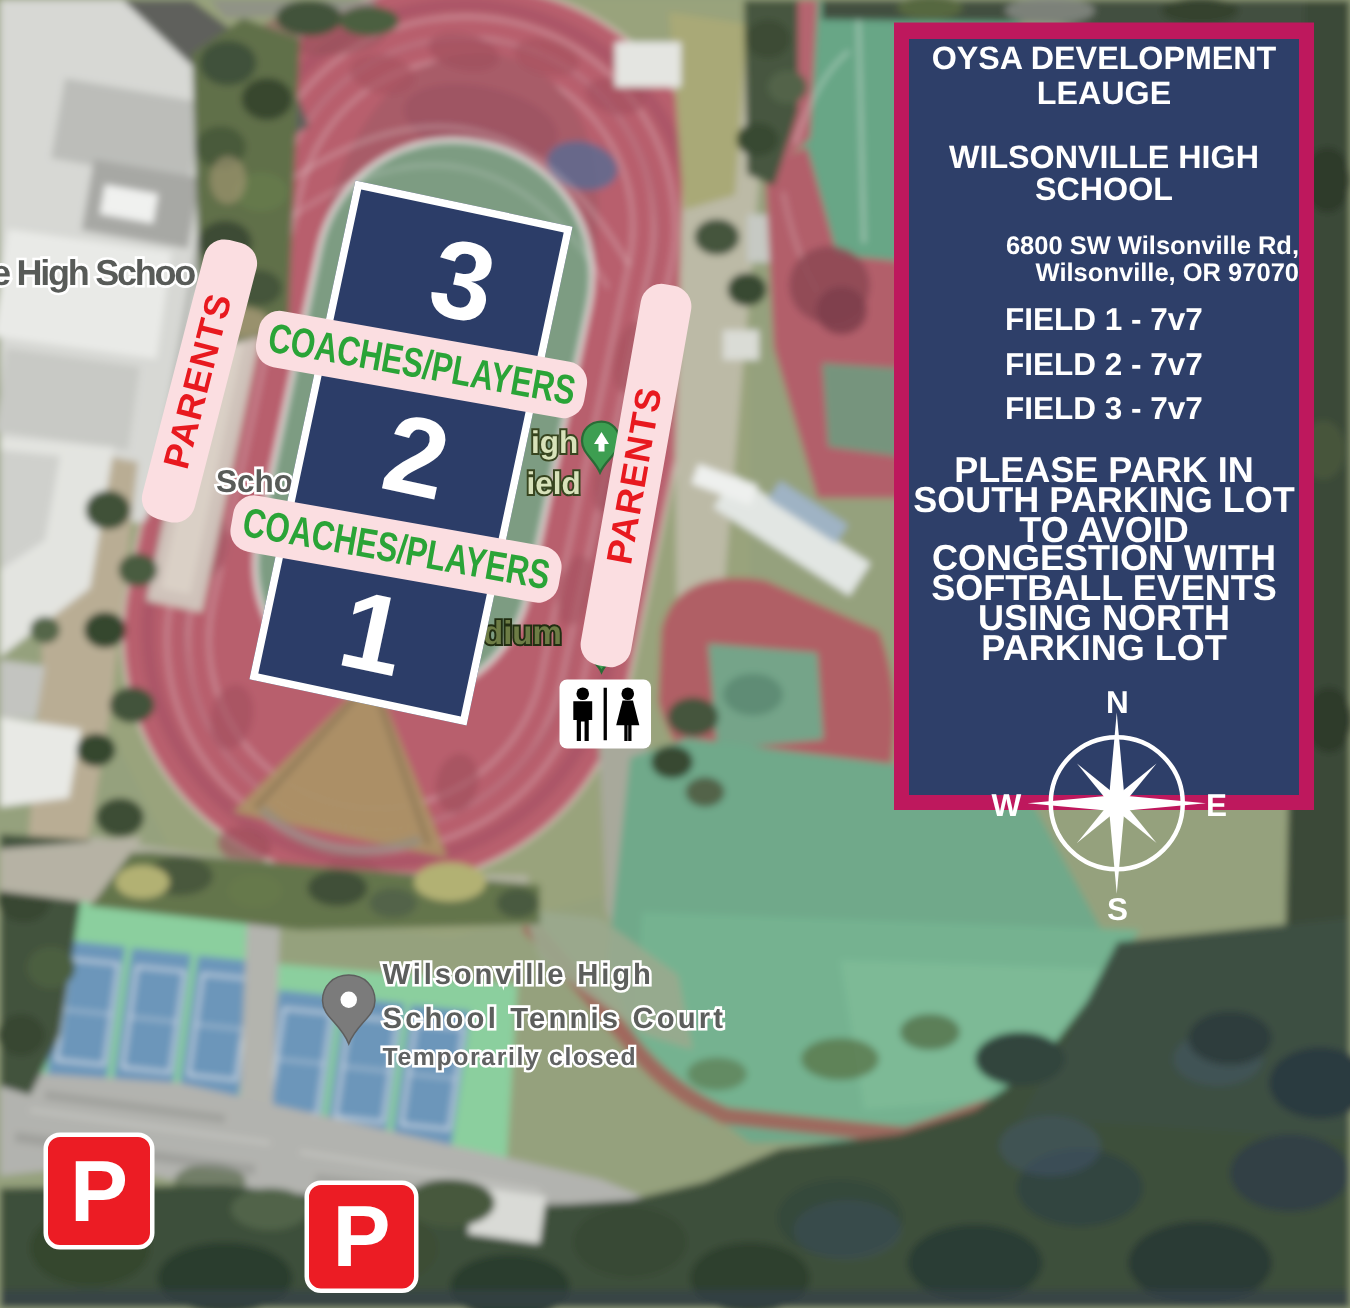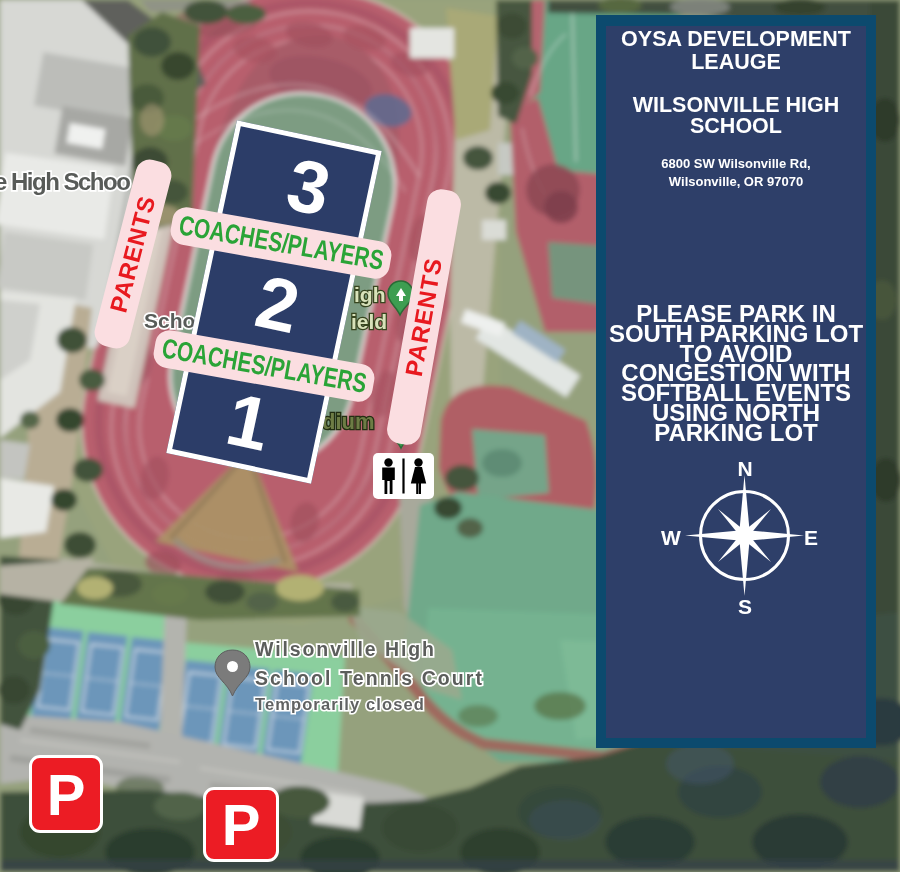--- a/index.html
+++ b/index.html
@@ -363,29 +363,30 @@
 </div>
 
 <div class="ov" style="left:29px;top:755px;width:74px;height:78px;background:#ec1c24;border:3px solid #ffffff;border-radius:11px;display:flex;align-items:center;justify-content:center;">
   <span style="color:#fff;font-weight:bold;font-size:58px;">P</span>
 </div>
 
 <div class="ov" style="left:203px;top:787px;width:76px;height:75px;background:#ec1c24;border:3px solid #ffffff;border-radius:11px;display:flex;align-items:center;justify-content:center;">
   <span style="color:#fff;font-weight:bold;font-size:58px;">P</span>
 </div>
 
-<div class="ov" style="left:596px;top:15px;width:280px;height:733px;background:#0c4a6e;">
+<div class="ov" style="left:596px;top:15px;width:280px;height:525px;background:#be185d;">
   <div style="position:absolute;left:10px;top:11px;right:10px;bottom:10px;background:#2e3f69;color:#ffffff;font-weight:bold;text-align:center;">
 
     <div style="position:absolute;top:2px;left:0;right:0;font-size:21.5px;line-height:23px;">OYSA DEVELOPMENT<br>LEAUGE</div>
 
     <div style="position:absolute;top:69px;left:0;right:0;font-size:21.5px;line-height:21px;">WILSONVILLE HIGH<br>SCHOOL</div>
 
-    <div style="position:absolute;top:129px;left:0;right:0;font-size:13px;line-height:18.2px;">6800 SW Wilsonville Rd,<br>Wilsonville, OR 97070</div>
-
+    <div style="position:absolute;top:129px;left:0;right:0;font-size:17px;line-height:18.2px;text-align:right;">6800 SW Wilsonville Rd,<br>Wilsonville, OR 97070</div>
+
+    <div style="position:absolute;top:173px;left:0;right:0;font-size:21px;line-height:29.5px;">FIELD 1 - 7v7<br>FIELD 2 - 7v7<br>FIELD 3 - 7v7</div>
 
     <div style="position:absolute;top:278px;left:0;right:0;font-size:24px;line-height:19.8px;">PLEASE PARK IN<br>SOUTH PARKING LOT<br>TO AVOID<br>CONGESTION WITH<br>SOFTBALL EVENTS<br>USING NORTH<br>PARKING LOT</div>
 
     <svg style="position:absolute;left:56px;top:427px;" width="165" height="165" viewBox="0 0 165 165">
       <g fill="#ffffff">
         <circle cx="82.5" cy="82.5" r="44" fill="none" stroke="#ffffff" stroke-width="3"></circle>
 
         <g transform="rotate(45 82.5 82.5)">
           <polygon points="82.5,45 86,79 82.5,82.5 79,79"></polygon>
           <polygon points="82.5,120 86,86 82.5,82.5 79,86"></polygon>

